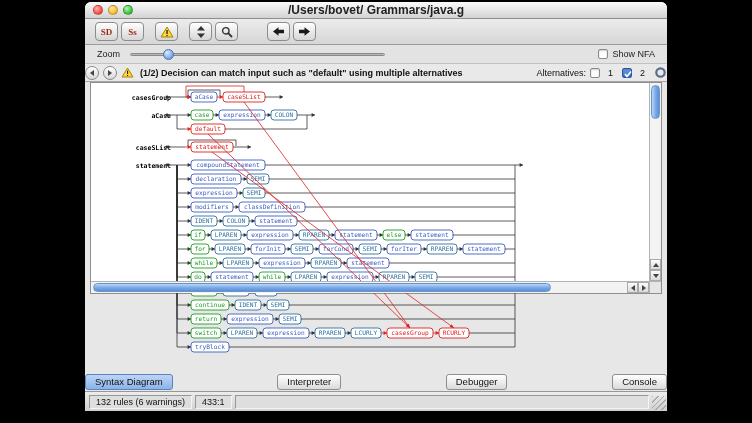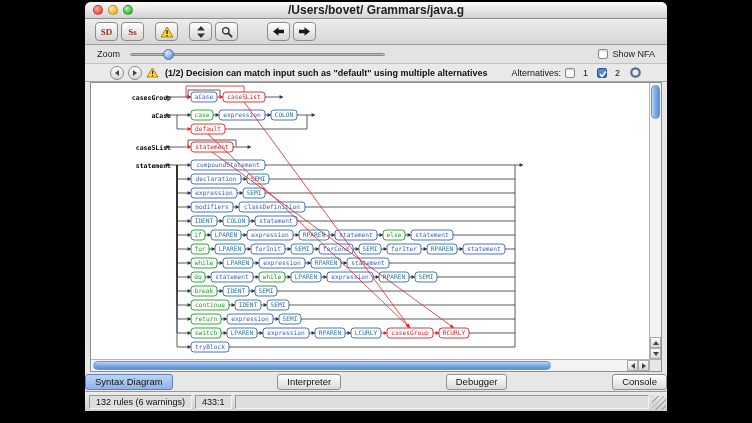--- a/index.html
+++ b/index.html
@@ -36,28 +36,28 @@
                    background:radial-gradient(circle at 35% 30%, #dcebfc, #76a7e8 70%, #4d7fc4);
                    border:1px solid #496fae; }
   .zspacer { flex:1; }
   .cbx { width:10px; height:10px; background:#fff; border:1px solid #8a8a8a; border-radius:2px;
          box-shadow:inset 0 1px 2px rgba(0,0,0,.2); margin-right:4px; position:relative; }
   .cbx.checked { background:linear-gradient(#6f9ee4,#3c6cc4); border-color:#2c54a0; }
   .cbx svg { position:absolute; left:1px; top:1px; visibility:hidden; }
   .cbx.checked svg { visibility:visible; }
   
   .warnrow { height:18px; background:#e9e9e9; border-bottom:1px solid #a5a5a5;
-             display:flex; align-items:center; padding:0 25px; gap:4px; font-size:9px; color:#111; }
+             display:flex; align-items:center; padding:0 0; gap:4px; font-size:9px; color:#111; }
   .navbtn { width:14px; height:14px; border-radius:50%; border:1px solid #8a8a8a;
             background:linear-gradient(#fff,#d8d8d8); display:flex; align-items:center; justify-content:center; }
   .warn-msg { font-weight:bold; margin-left:2px; white-space:nowrap; }
   .wspacer { flex:1; }
   .cb-label { margin-right:5px; }
   
-  .diagram-area { position:absolute; left:5px; top:80px; right:5px; height:290px;
+  .diagram-area { position:absolute; left:5px; top:80px; right:5px; height:212px;
                   background:#fff; border:1px solid #8e8e8e; }
   .diagram-svg { position:absolute; left:0; top:0; }
   .wire { stroke:#333; stroke-width:0.8; fill:none; }
   .rlabel { font:bold 6.5px "DejaVu Sans Mono", monospace; fill:#000; }
   .btext  { font:6.2px "DejaVu Sans Mono", monospace; }
   .vscroll { position:absolute; right:0; top:0; width:12px; bottom:12px;
              background:#f3f3f3; border-left:1px solid #b3b3b3; }
   .vthumb { position:absolute; left:1px; right:1px; top:2px; height:34px; border-radius:5px;
             background:linear-gradient(90deg,#bcd6f6,#76a7e8 55%,#5b8fd6); border:1px solid #6a93c8; }
   .sbtn { position:absolute; width:11px; height:11px; background:linear-gradient(#fdfdfd,#d9d9d9);

